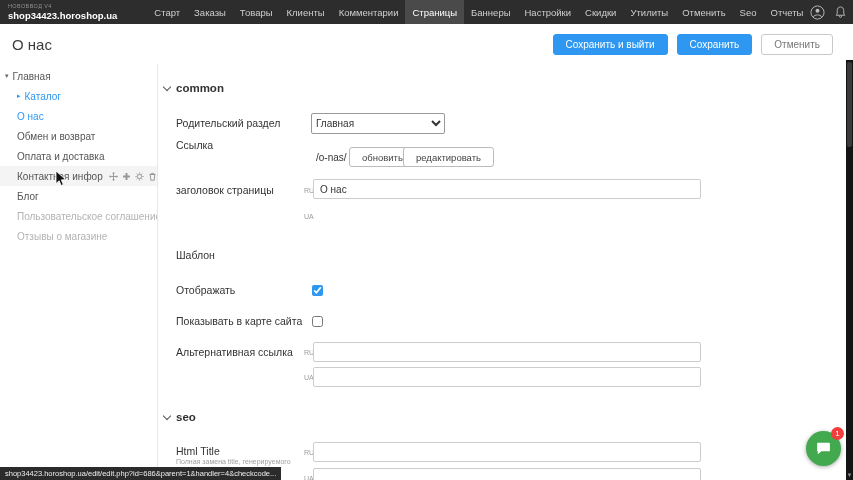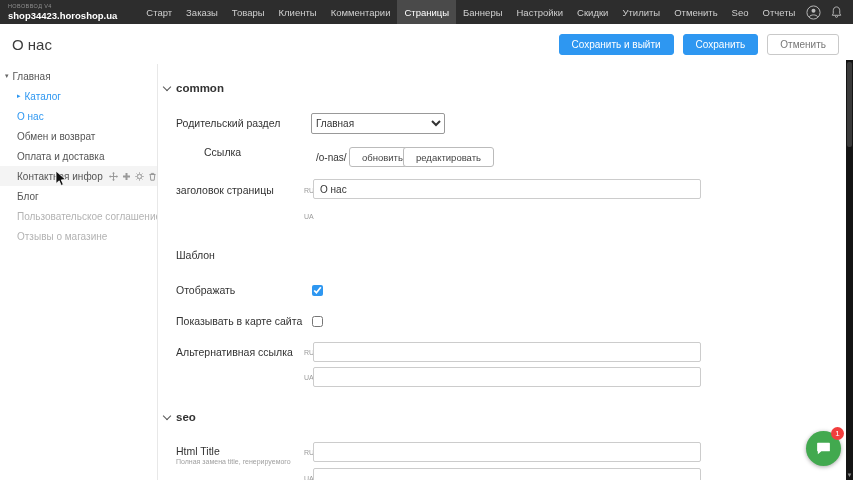--- a/index.html
+++ b/index.html
@@ -5,31 +5,31 @@
   html,body{margin:0;padding:0;background:#fff;}
   #screen{position:relative;width:853px;height:480px;background:#fff;overflow:hidden;
           font-family:"Liberation Sans",sans-serif;-webkit-font-smoothing:antialiased;}
 
   
   .topbar{position:absolute;top:0;left:0;width:100%;height:24px;background:#2d2d2d;
           display:flex;align-items:center;z-index:12;}
   .brand{margin-left:8px;line-height:1;cursor:pointer;}
   .brand-small{font-size:5.5px;color:#8f8f8f;letter-spacing:.4px;display:block;}
   .brand-name{font-size:9.5px;color:#fff;font-weight:bold;display:block;margin-top:1px;}
-  .topnav{display:flex;align-items:stretch;height:100%;margin-left:22px;}
+  .topnav{display:flex;align-items:stretch;height:100%;margin-left:30px;}
   .topnav .item{font-size:9.5px;color:#cfcfcf;padding:0 7px;display:flex;align-items:center;cursor:pointer;white-space:nowrap;}
   .topnav .item.active{background:#4a4a4a;color:#fff;}
   .top-icons{margin-left:auto;display:flex;gap:9px;margin-right:10px;align-items:center;}
   .top-icons .ticon{cursor:pointer;display:flex;align-items:center;}
 
   
   .page-header{position:absolute;top:24px;left:0;right:0;height:40px;background:#fff;
                display:flex;align-items:center;}
   .page-title{margin-left:12px;font-size:15px;color:#3d3d3d;}
-  .header-actions{margin-left:auto;margin-right:14px;display:flex;gap:9px;}
+  .header-actions{margin-left:auto;margin-right:20px;display:flex;gap:9px;}
   .btn{height:21px;border-radius:3px;font-size:10px;padding:0 12px;display:flex;align-items:center;
        border:1px solid transparent;cursor:pointer;white-space:nowrap;}
   .btn.primary{background:#2e97f1;border-color:#2e97f1;color:#fff;}
   .btn.secondary{background:#fff;border-color:#c9c9c9;color:#777;}
 
   
   .sidebar{position:absolute;top:64px;left:0;width:157px;bottom:0;padding-top:2px;z-index:2;}
   .tree-item{height:20px;display:flex;align-items:center;font-size:10px;color:#555;
              padding-left:17px;cursor:pointer;white-space:nowrap;overflow:hidden;}
   .tree-item.root{padding-left:5px;}
@@ -182,21 +182,21 @@
     <div class="section-head" style="left:6px;top:18px;">
       <span class="chev"></span>
       <span>common</span>
     </div>
 
     <div class="f-label" style="top:53px;">Родительский раздел</div>
     <select class="f-select" style="top:49px;">
       <option>Главная</option>
     </select>
 
-    <div class="f-label" style="top:82px;margin-left:28px;">Ссылка</div>
+    <div class="f-label" style="top:75px;">Ссылка</div>
     <div class="link-value" style="left:158px;top:88px;">/o-nas/</div>
     <button class="mini-btn" style="left:191px;top:83px;">обновить</button>
     <button class="mini-btn" style="left:245px;top:83px;">редактировать</button>
 
     <div class="f-label" style="top:120px;">заголовок страницы</div>
     <div class="lang" style="top:123px;">RU</div>
     <input class="f-input" style="top: 115px;" value="О нас">
     <div class="lang" style="top:149px;">UA</div>
 
     <div class="f-label" style="top:185px;">Шаблон</div>
@@ -219,20 +219,21 @@
     </div>
 
     <div class="f-label" style="top:381px;">Html Title</div>
     <div class="f-note" style="top:394px;">Полная замена title, генерируемого</div>
     <div class="lang" style="top:385px;">RU</div>
     <input class="f-input" style="top: 378px;" value="">
     <div class="lang" style="top:411px;">UA</div>
     <input class="f-input" style="top: 404px;" value="">
   </div>
 
+  <div class="statusbar">shop34423.horoshop.ua/edit/edit.php?id=686&amp;parent=1&amp;handler=4&amp;checkcode...</div>
 
   <div class="chat-fab">
     <svg width="17" height="17" viewBox="0 0 24 24">
         <path fill="#fff" d="M4 4 h16 a1 1 0 0 1 1 1 v10 a1 1 0 0 1 -1 1 H9 l-5 4 v-4 H4 a1 1 0 0 1 -1 -1 V5 a1 1 0 0 1 1 -1 Z"></path>
       </svg>
     <span class="chat-badge">1</span>
   </div>
 
   <div class="scrollbar">
     <div class="scroll-thumb"></div>

